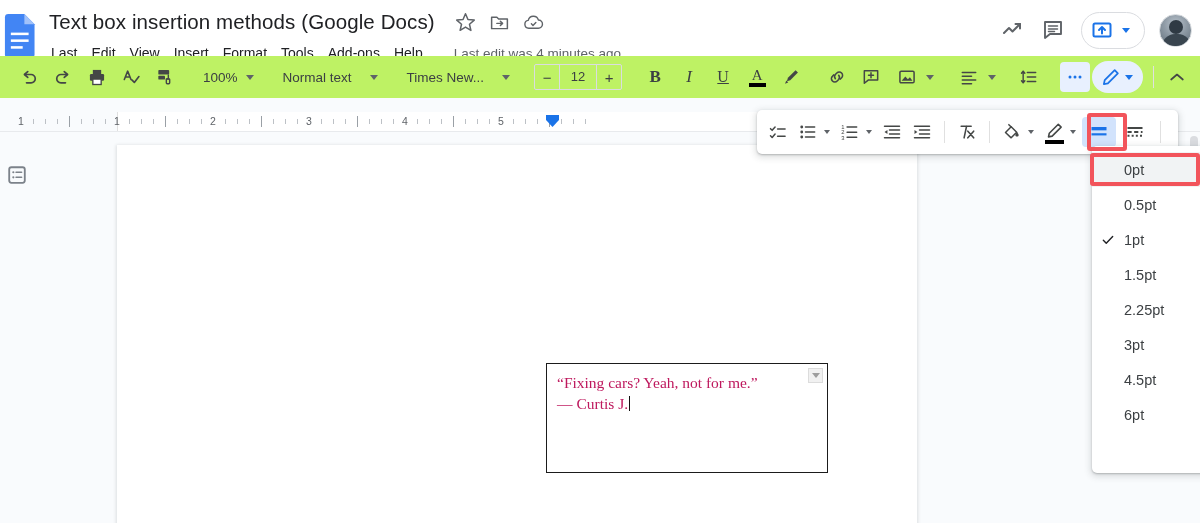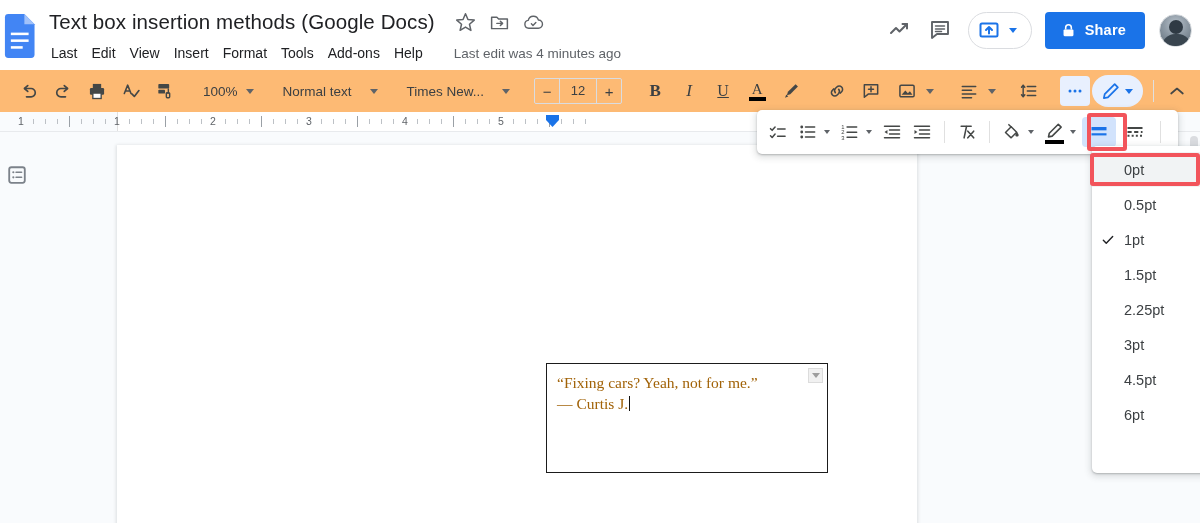--- a/index.html
+++ b/index.html
@@ -21,21 +21,21 @@
   }
   .title-icons { display:flex; align-items:center; gap:13px; margin-left:17px; }
   .ticon { width:21px; height:21px; color:#5f6368; display:block; }
 
   .menu-row { position:absolute; left:44px; top:42px; display:flex; align-items:center; }
   .menu-item {
     font-size:14px; color:#202124; padding:3px 7px; border-radius:4px;
     cursor:pointer; white-space:nowrap;
   }
   .last-edit {
-    font-size:13.5px; color:#5f6368; 
+    font-size:13.5px; color:#5f6368; text-decoration:underline;
     margin-left:24px; white-space:nowrap; cursor:pointer;
   }
 
   .header-right { position:absolute; right:8px; top:10px; display:flex; align-items:center; gap:0; }
   .hr-icon-btn {
     width:40px; height:40px; border-radius:50%; display:flex;
     align-items:center; justify-content:center; cursor:pointer; color:#5f6368;
   }
   .present-pill {
     display:flex; align-items:center; gap:4px; height:37px;
@@ -54,22 +54,22 @@
     background:radial-gradient(circle at 50% 30%, #b9c3cc 0%, #8d99a4 45%, #5d6b77 100%);
     overflow:hidden; position:relative; border:1px solid #d5d9dd;
   }
   .avatar .head { position:absolute; left:9px; top:5px; width:14px; height:14px;
     border-radius:50%; background:#2f3a44; }
   .avatar .body { position:absolute; left:2px; top:19px; width:29px; height:18px;
     border-radius:13px 13px 0 0; background:#39454f; }
 
   
   .toolbar {
-    position:absolute; left:0; top:70px; width:1200px; height:42px;
-    background:#fdba74; display:flex; align-items:center; padding-left:12px;
+    position:absolute; left:0; top:56px; width:1200px; height:42px;
+    background:#bef264; display:flex; align-items:center; padding-left:12px;
   }
   .tb-btn {
     height:30px; min-width:30px; border-radius:4px; display:flex;
     align-items:center; justify-content:center; cursor:pointer; color:#444746;
     margin:0 2px; padding:0 3px;
   }
   .tb-sep { width:1px; height:22px; background:#e0e0e0; margin:0 6px; }
   .tb-select {
     display:flex; align-items:center; height:30px; border-radius:4px;
     padding:0 4px 0 9px; cursor:pointer; color:#3c4043; font-size:13.5px;
@@ -130,21 +130,21 @@
   .heading-line .hard {
     font-family:"Liberation Serif", serif; font-weight:bold; font-style:italic;
     font-size:23px; margin-left:6px;
   }
   .textbox {
     position:absolute; left:429px; top:218px; width:282px; height:110px;
     border:1.5px solid #1b1b1b; background:#fff;
   }
   .tb-quote {
     position:absolute; left:10px; top:9px; width:250px;
-    font-family:"Liberation Serif", serif; font-size:15.5px; color:#a16207;
+    font-family:"Liberation Serif", serif; font-size:15.5px; color:#be185d;
     line-height:1.35;
   }
   .tb-quote .l2 { display:block; margin-left:0; }
   .caret-bar { display:inline-block; width:1.3px; height:15px; background:#111;
     vertical-align:-2px; margin-left:1px; }
   .tb-handle {
     position:absolute; right:4px; top:4px; width:15px; height:15px;
     background:#f1f1f1; border:1px solid #dcdcdc; display:flex;
     align-items:center; justify-content:center; cursor:pointer;
   }
@@ -247,27 +247,20 @@
         <path d="M4 4h16v12H9l-5 4z" fill="none" stroke="#5f6368" stroke-width="1.9" stroke-linejoin="round"></path>
         <path d="M7.5 8h9M7.5 11h9M7.5 13.5h6" stroke="#5f6368" stroke-width="1.5" stroke-linecap="round"></path>
       </svg>
     </div>
     <div class="present-pill">
       <svg width="24" height="24" viewBox="0 0 24 24">
         <rect x="3.5" y="5.5" width="17" height="13" rx="1.5" fill="none" stroke="#1a73e8" stroke-width="2"></rect>
         <path d="M12 15.5V9m0 0l-3 3m3-3l3 3" fill="none" stroke="#1a73e8" stroke-width="2" stroke-linecap="round" stroke-linejoin="round"></path>
       </svg>
       <span class="caret" style="border-top-color:#1a73e8"></span>
-    </div>
-    <div class="share-btn">
-      <svg width="17" height="17" viewBox="0 0 24 24">
-        <rect x="5" y="10.5" width="14" height="9.5" rx="1.6" fill="#fff"></rect>
-        <path d="M8 10.5V8a4 4 0 0 1 8 0v2.5" fill="none" stroke="#fff" stroke-width="2.2"></path>
-      </svg>
-      <span>Share</span>
     </div>
     <div class="avatar">
       <div class="head"></div>
       <div class="body"></div>
     </div>
   </div>
 </div>
 
 <div class="toolbar">
 

